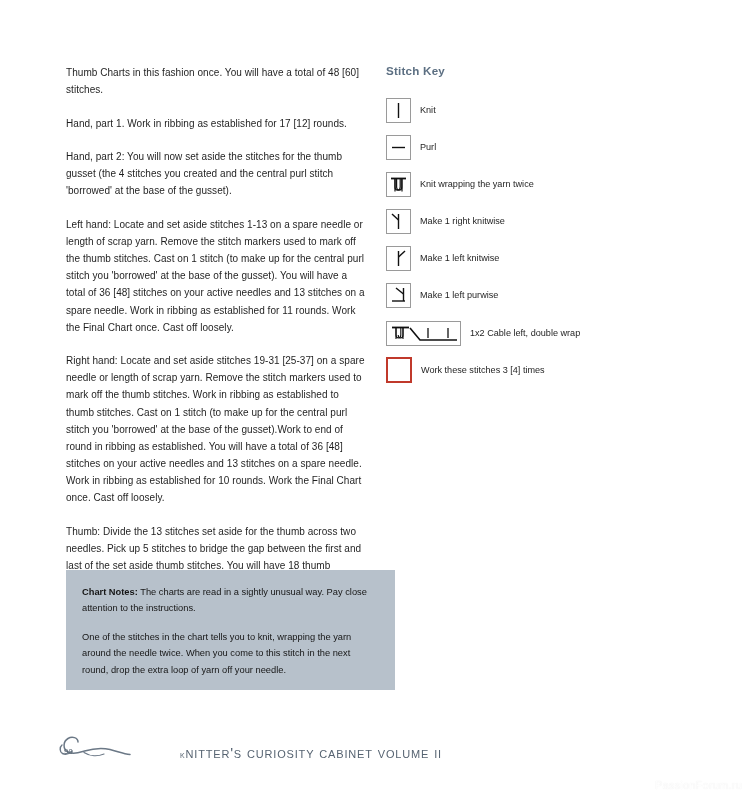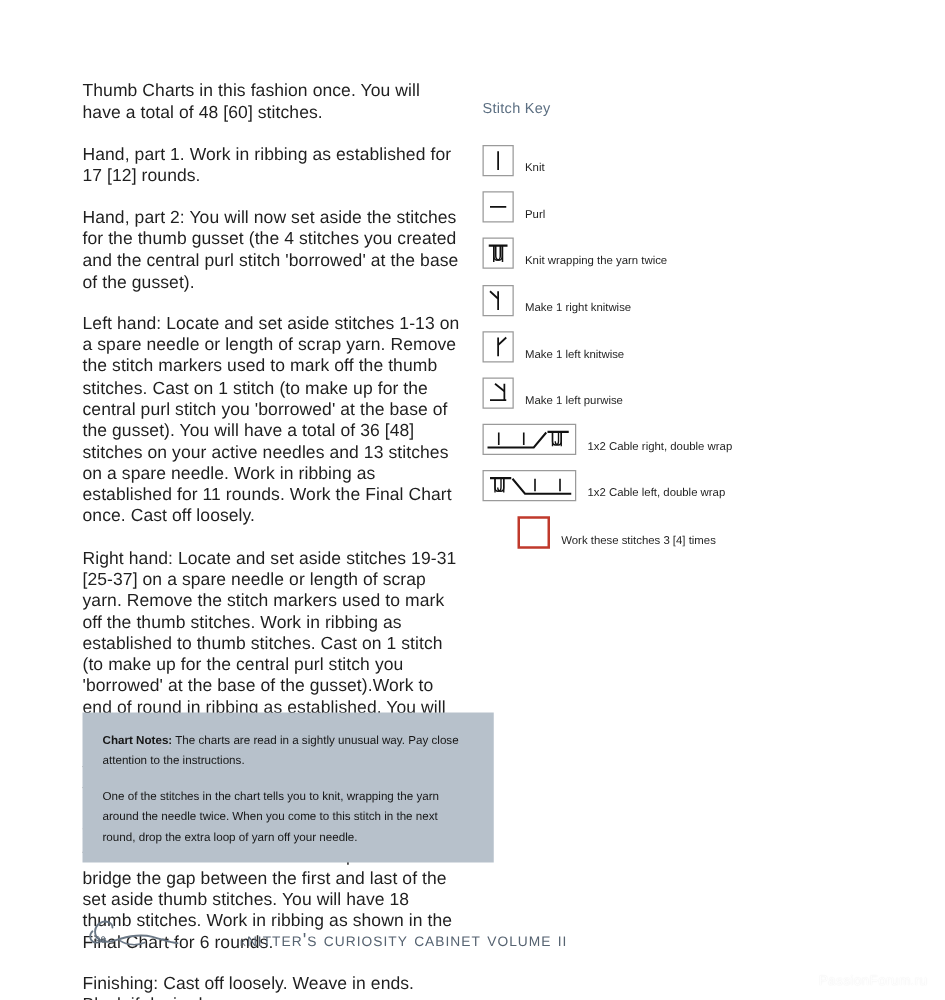--- a/index.html
+++ b/index.html
@@ -21,21 +21,21 @@
   }
 
   
   .instructions {
     position: absolute;
     left: 66px;
     top: 64px;
     width: 303px;
   }
   .para {
-    font-size: 14px;
+    font-size: 10px;
     line-height: 17.1px;
     color: #1f1f1f;
     margin: 0 0 16.5px 0;
     text-align: left;
     letter-spacing: 0.005em;
   }
   .para:last-child { margin-bottom: 0; }
 
   
   .chart-notes {
@@ -63,30 +63,30 @@
   .stitch-key {
     position: absolute;
     left: 386px;
     top: 64px;
     width: 330px;
   }
   .key-title {
     font-size: 11.6px;
     color: #5c6f82;
     letter-spacing: 0.02em;
-    margin: 16px 0 18px 0;
-    font-weight: normal;
+    margin: 0 0 18px 0;
+    font-weight: bold;
   }
   .key-row {
     display: flex;
-    align-items: flex-end;
+    align-items: center;
     height: 30px;
     margin-bottom: 7.2px;
   }
-  .key-row:last-child { margin-bottom: 0; margin-left: 28px; }
+  .key-row:last-child { margin-bottom: 0; }
   .sym-box {
     width: 25px;
     height: 25px;
     border: 1px solid #9a9a9a;
     box-sizing: border-box;
     flex: 0 0 auto;
     position: relative;
     background: #fff;
   }
   .sym-box.wide {
@@ -102,21 +102,21 @@
     line-height: 13px;
     color: #1f1f1f;
     margin-left: 9px;
     white-space: nowrap;
   }
   .sym-box svg { display: block; }
 
   
   .footer {
     position: absolute;
-    left: 60px;
+    left: 48px;
     top: 735px;
     display: flex;
     align-items: center;
   }
   .footer-swash { flex: 0 0 auto; }
   .footer-num {
     position: absolute;
     left: 16px;
     top: 12px;
     font-size: 7.6px;
@@ -226,35 +226,20 @@
       <div class="sym-box">
         <svg width="23" height="23" viewBox="0 0 23 23">
           <line x1="16.5" y1="4" x2="16.5" y2="17" stroke="#111" stroke-width="1.4"></line>
           <line x1="16.5" y1="10" x2="9" y2="4" stroke="#111" stroke-width="1.4"></line>
           <line x1="5" y1="17" x2="18" y2="17" stroke="#111" stroke-width="1.4"></line>
         </svg>
       </div>
       <span class="key-label">Make 1 left purwise</span>
     </div>
 
-    <div class="key-row">
-      <div class="sym-box wide">
-        <svg width="73" height="23" viewBox="0 0 73 23">
-          <line x1="12" y1="6" x2="12" y2="16" stroke="#111" stroke-width="1.3"></line>
-          <line x1="32" y1="6" x2="32" y2="16" stroke="#111" stroke-width="1.3"></line>
-          <path d="M3 18 H40 L50 6" fill="none" stroke="#111" stroke-width="1.6"></path>
-          <line x1="51" y1="5.5" x2="68" y2="5.5" stroke="#111" stroke-width="1.8"></line>
-          <path d="M55 5.5 V13 a2.4 3 0 0 0 4.8 0 V5.5" fill="none" stroke="#111" stroke-width="1.1"></path>
-          <line x1="55" y1="5.5" x2="55" y2="17" stroke="#111" stroke-width="1.1"></line>
-          <line x1="62" y1="5.5" x2="62" y2="17" stroke="#111" stroke-width="1.1"></line>
-          <path d="M62 5.5 V13 a2.4 3 0 0 1 -4.8 0" fill="none" stroke="#111" stroke-width="1.1"></path>
-        </svg>
-      </div>
-      <span class="key-label">1x2 Cable right, double wrap</span>
-    </div>
 
     <div class="key-row">
       <div class="sym-box wide">
         <svg width="73" height="23" viewBox="0 0 73 23">
           <line x1="5" y1="5.5" x2="22" y2="5.5" stroke="#111" stroke-width="1.8"></line>
           <path d="M9 5.5 V13 a2.4 3 0 0 0 4.8 0 V5.5" fill="none" stroke="#111" stroke-width="1.1"></path>
           <line x1="9" y1="5.5" x2="9" y2="17" stroke="#111" stroke-width="1.1"></line>
           <line x1="16" y1="5.5" x2="16" y2="17" stroke="#111" stroke-width="1.1"></line>
           <path d="M16 5.5 V13 a2.4 3 0 0 1 -4.8 0" fill="none" stroke="#111" stroke-width="1.1"></path>
           <path d="M23 6 L33 18 H70" fill="none" stroke="#111" stroke-width="1.6"></path>

